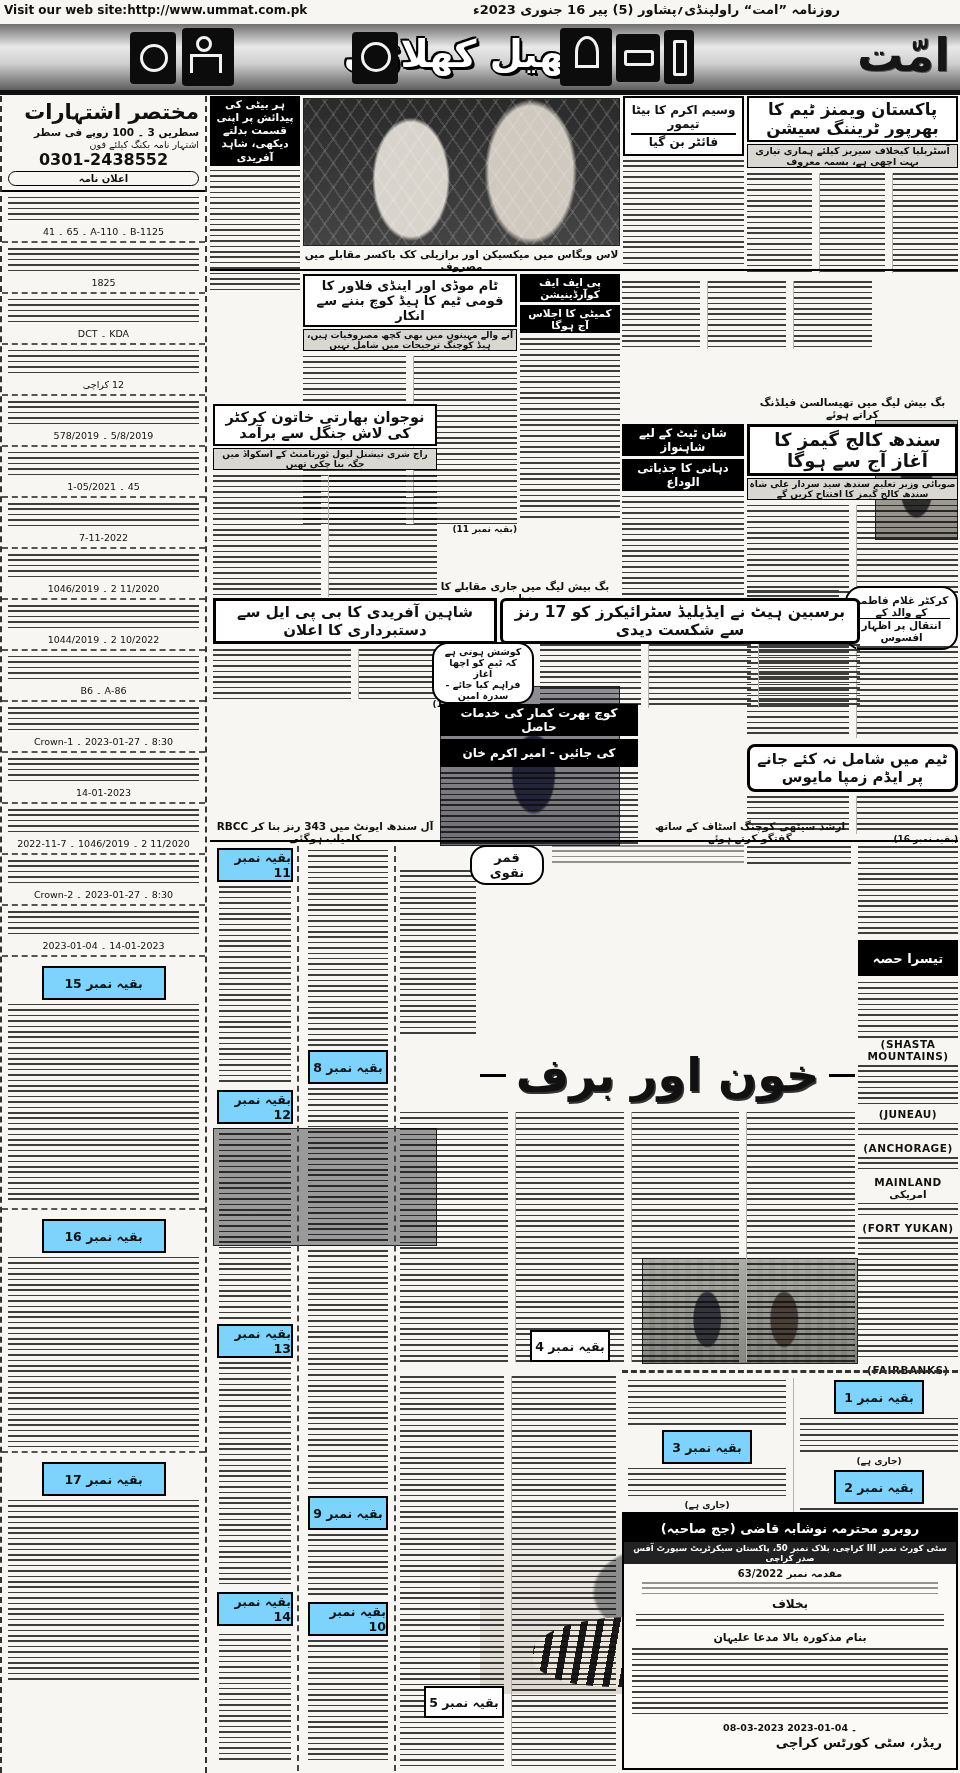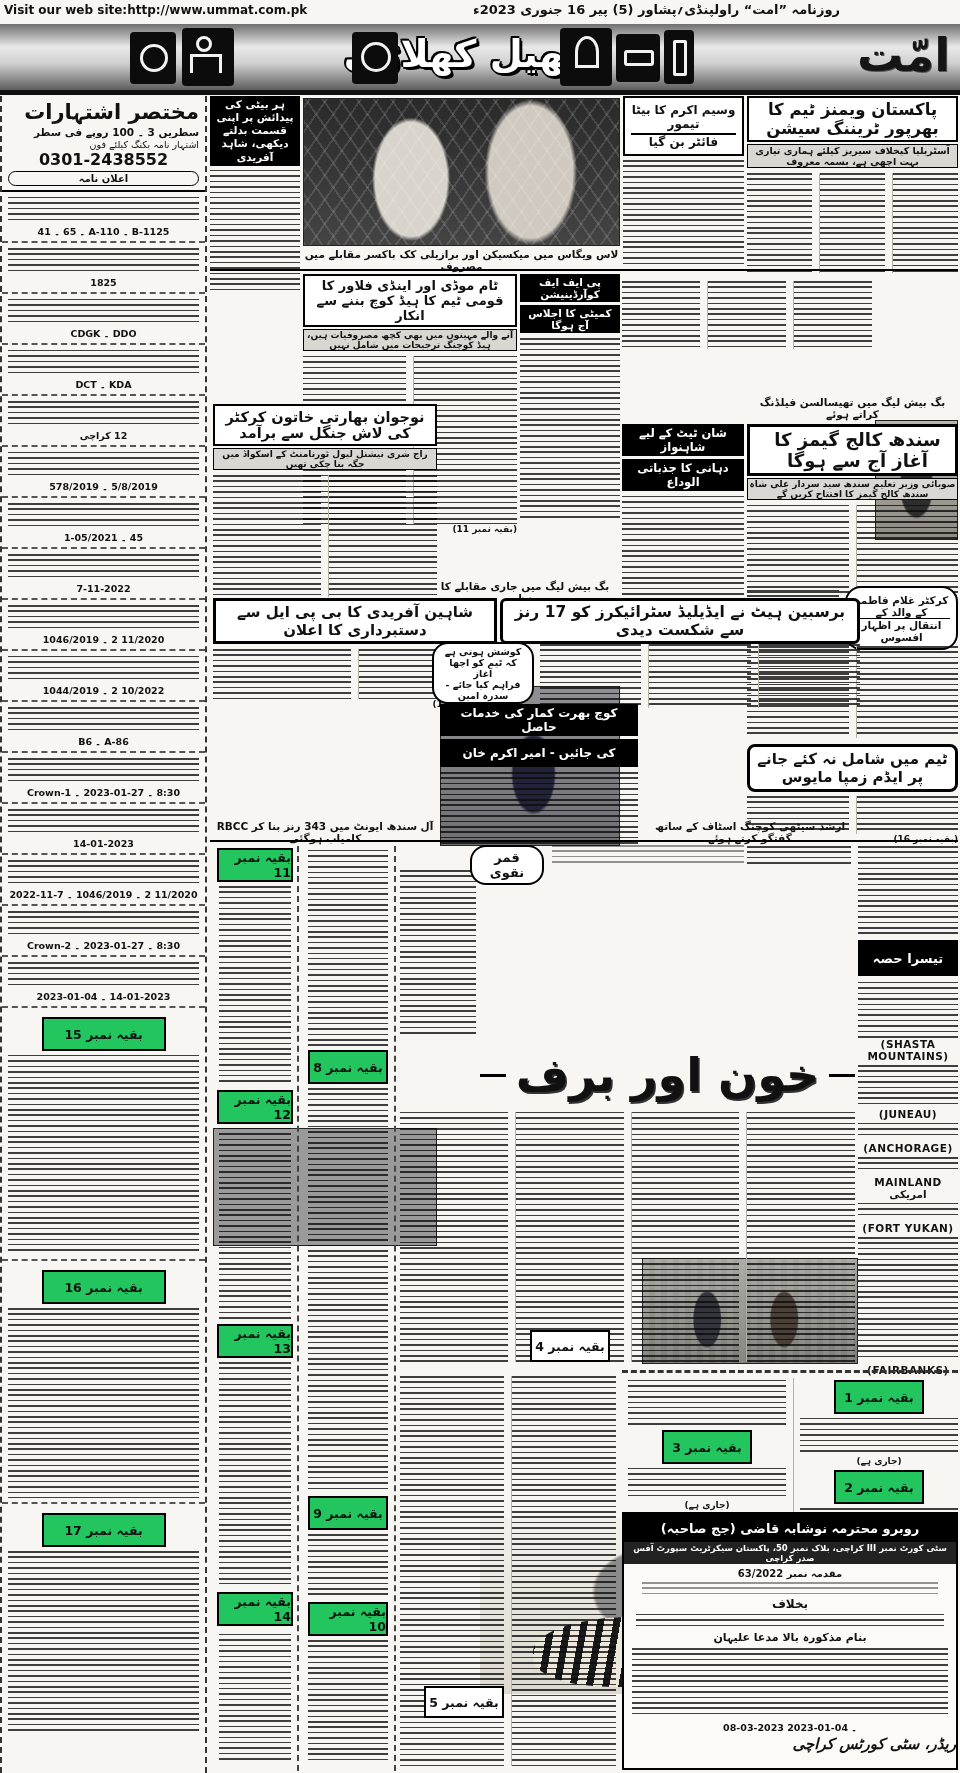--- a/index.html
+++ b/index.html
@@ -14,35 +14,35 @@
   .cols{display:flex;gap:7px;direction:rtl;}
   .cols>div{flex:1;border-left:1px solid #b5b2aa;padding-left:6px;}
   .cols>div:last-child{border-left:none;}
   
   .hbox{border:2px solid #000;background:#fff;font-weight:bold;display:flex;align-items:center;justify-content:center;padding:2px 6px;}
   .hblack{background:#000;color:#fff;font-weight:bold;display:flex;align-items:center;justify-content:center;padding:2px 6px;}
   .hround{border:2px solid #000;border-radius:16px;background:#fff;font-weight:bold;display:flex;flex-direction:column;align-items:center;justify-content:center;padding:2px 6px;}
   .substrip{background:#d9d7d2;border:1px solid #000;font-weight:bold;display:flex;align-items:center;justify-content:center;}
   .cap{font-size:10.5px;font-weight:bold;}
   .photo{background:#9a9a9a;border:1px solid #222;overflow:hidden;position:relative;}
-  .contbox{border:2px solid #000;background:#22c55e;font-weight:bold;font-size:12.5px;display:flex;align-items:center;justify-content:center;}
+  .contbox{border:2px solid #000;background:#7dd3fc;font-weight:bold;font-size:12.5px;display:flex;align-items:center;justify-content:center;}
   .dashv{border-right:2px dashed #444;}
   .hr2{background:#000;}
   .place{font-weight:bold;font-size:10.5px;direction:ltr;text-align:center;letter-spacing:.5px;}
   .jump{font-size:9px;font-weight:bold;}
   
   .banner{background:linear-gradient(to bottom,#6f6f6f,#e9e9e9 35%,#cfcfcf 60%,#5e5e5e);border-bottom:5px solid #111;}
   .tile{position:absolute;background:#0c0c0c;border-radius:4px;}
   .tile i{position:absolute;border-radius:50%;border:3px solid #f2f2f2;}
   .sectitle{font-weight:bold;color:#fff;text-shadow:-2px 0 #000,2px 0 #000,0 -2px #000,0 2px #000,-2px -2px #000,2px 2px #000,3px 3px 0 #000;}
   .masthead{font-weight:bold;color:#151515;text-shadow:1px 1px 0 #555;}
   
   .ads{border-left:2px dashed #333;border-right:2px dashed #333;background:#f7f6f2;}
   .ad{border-bottom:2px dashed #555;padding:5px 6px 4px;}
-  .ad .frag{font-size:9.5px;font-weight:bold;direction:rtl;text-align:center;margin-top:3px;}
+  .ad .frag{font-size:9.5px;font-weight:normal;direction:rtl;text-align:center;margin-top:3px;}
   .storytitle{font-weight:bold;font-size:46px;letter-spacing:-1px;text-shadow:1.5px 1.5px 0 #333;}
   .rule{background:#000;height:3px;}
 </style>
 </head>
 <body>
 
 <div id="page">
 
   <div class="abs" style="left:0;top:0;width:960px;height:23px;">
     <a class="abs" style="left:4px;top:3px;font-size:12px;font-weight:bold;color:#111;text-decoration:none;direction:ltr;">Visit our web site:http://www.ummat.com.pk</a>
@@ -87,24 +87,20 @@
         <div class="ad">
           <div class="gk" style="height:26px;"></div>
           <div class="frag">B-1125 ۔ 110-A ۔ 65 ۔ 41</div>
         </div>
 
         <div class="ad">
           <div class="gk" style="height:26px;"></div>
           <div class="frag">1825</div>
         </div>
 
-        <div class="ad">
-          <div class="gk" style="height:26px;"></div>
-          <div class="frag">DDO ۔ CDGK</div>
-        </div>
 
         <div class="ad">
           <div class="gk" style="height:26px;"></div>
           <div class="frag">KDA ۔ DCT</div>
         </div>
 
         <div class="ad">
           <div class="gk" style="height:26px;"></div>
           <div class="frag">12 کراچی</div>
         </div>
@@ -441,16 +437,16 @@
   <div class="abs court" style="left:622px;top:1512px;width:336px;height:258px;border:2px solid #000;background:#fbfaf7;">
     <div class="hblack rtl ctr" style="height:24px;font-size:13px;">روبرو محترمہ نوشابہ قاضی (جج صاحبہ)</div>
     <div class="hblack rtl ctr" style="height:18px;font-size:8.5px;background:#222;">سٹی کورٹ نمبر III کراچی، بلاک نمبر 50، پاکستان سیکرٹریٹ سپورٹ آفس صدر کراچی</div>
     <div class="rtl ctr" style="font-size:10px;font-weight:bold;margin-top:4px;">مقدمہ نمبر 63/2022</div>
     <div class="gk lt" style="height:12px;margin:3px 18px;"></div>
     <div class="rtl ctr" style="font-size:12px;font-weight:bold;">بخلاف</div>
     <div class="gk" style="height:14px;margin:3px 12px;"></div>
     <div class="rtl ctr" style="font-size:11px;font-weight:bold;">بنام مذکورہ بالا مدعا علیہان</div>
     <div class="gk" style="height:70px;margin:4px 8px;"></div>
     <div class="ctr" style="font-size:9.5px;font-weight:bold;direction:ltr;">08-03-2023 ۔ 04-01-2023</div>
-    <div class="rtl" style="font-size:15px;font-weight:bold;padding:2px 0;font-style:italic;">ریڈر، سٹی کورٹس کراچی</div>
+    <div class="rtl" style="font-size:13px;font-weight:bold;padding:2px 14px;">ریڈر، سٹی کورٹس کراچی</div>
   </div>
 
 </div>
 
 </body></html>

